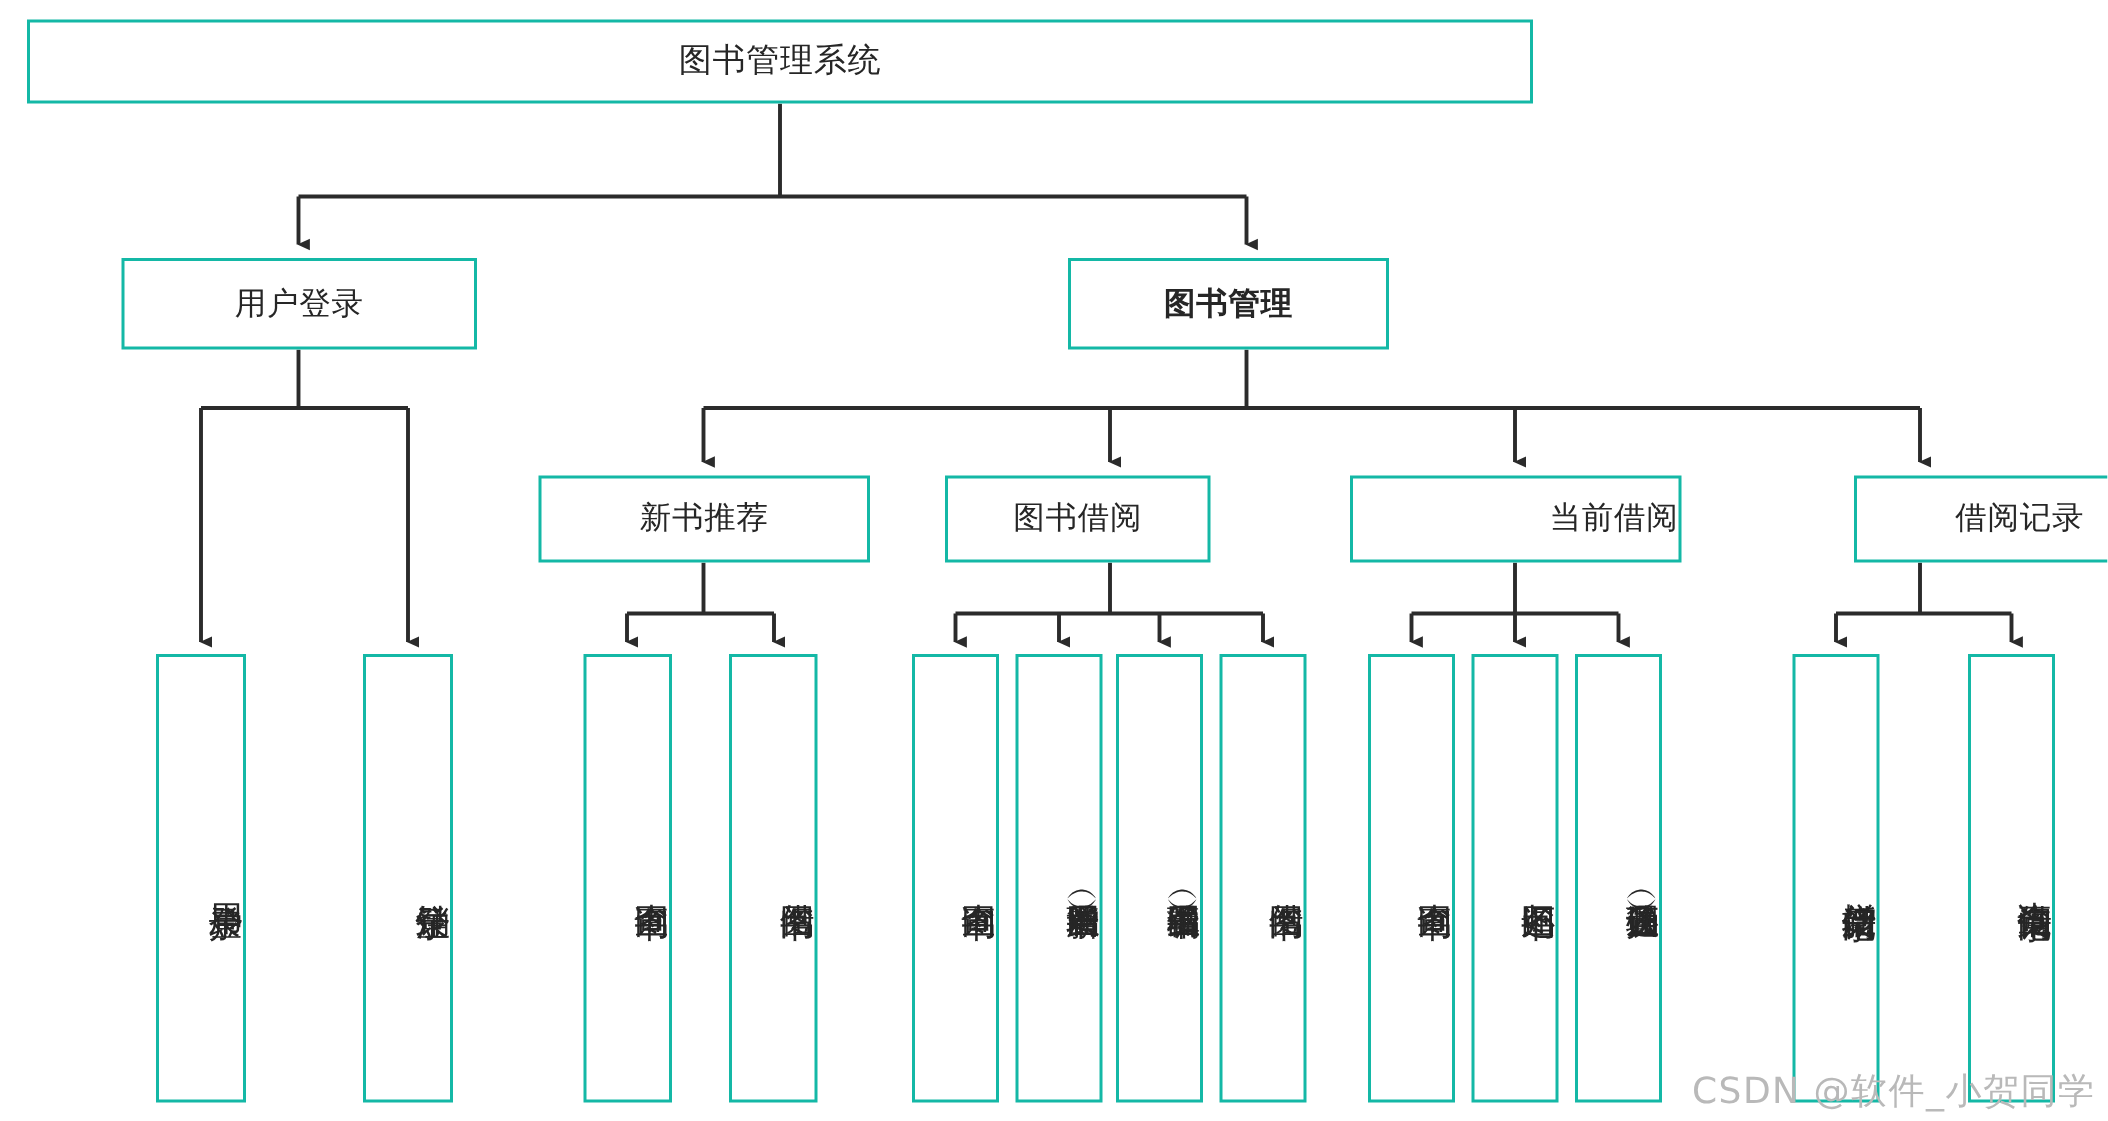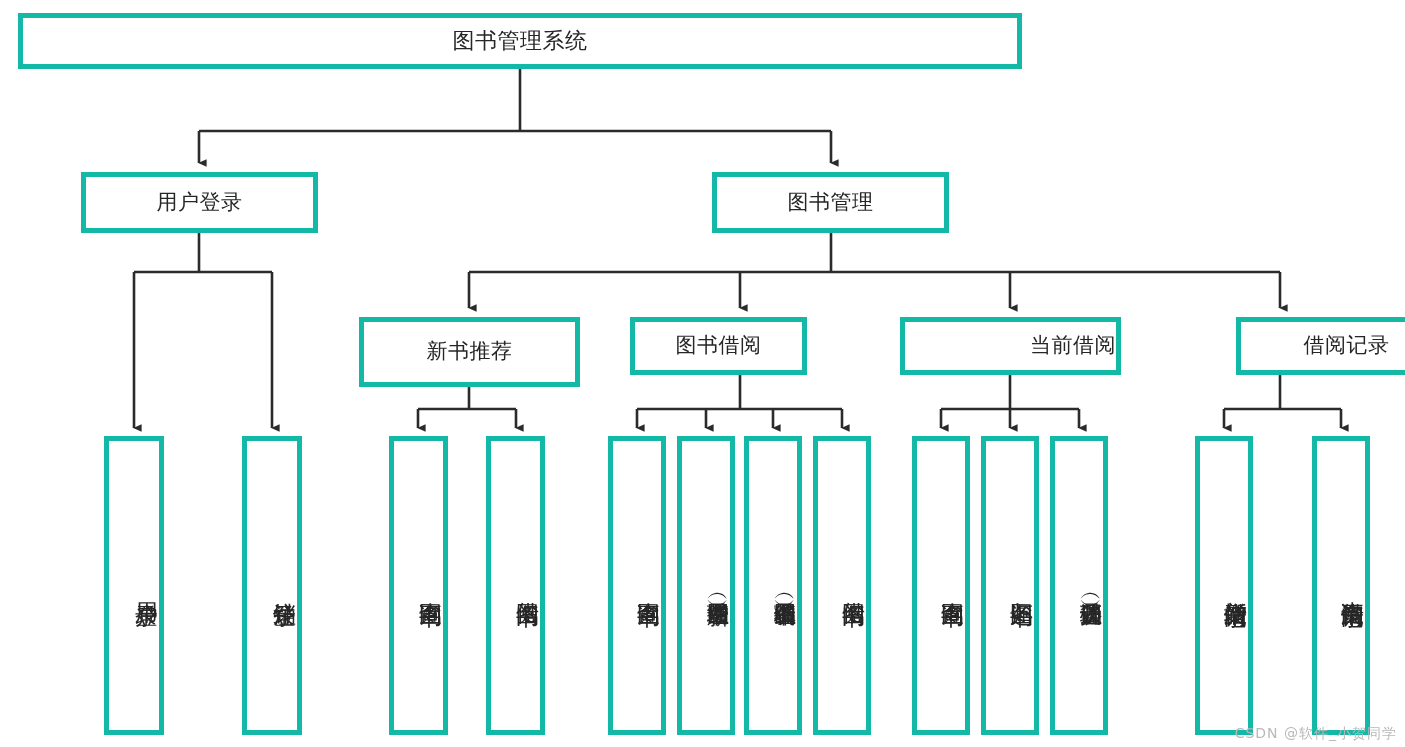--- a/index.html
+++ b/index.html
@@ -21,21 +21,21 @@
   #diagram-svg {
     position: absolute;
     left: 0;
     top: 0;
     width: 1405px;
     height: 747px;
   }
   .node {
     position: absolute;
     box-sizing: border-box;
-    border: 5px solid #14b8a6;
+    border: 2px solid #14b8a6;
     background: #ffffff;
     display: flex;
     align-items: center;
     justify-content: center;
     color: #262626;
   }
   .node-h {
     font-size: 21px;
     letter-spacing: 0.5px;
     line-height: 1.1;
@@ -61,21 +61,21 @@
   }
   .node-v-inner {
     writing-mode: vertical-rl;
     text-orientation: upright;
     display: block;
   }
   #watermark {
     position: absolute;
     right: 8px;
     bottom: 4px;
-    font-size: 14px;
+    font-size: 24px;
     color: #b9b9b9;
     letter-spacing: 1px;
     white-space: nowrap;
     pointer-events: none;
     font-family: "DejaVu Sans", "Liberation Sans", sans-serif;
     text-align: right;
   }
 </style>
 </head>
 <body>
@@ -133,25 +133,25 @@
   </svg>
 
   <div class="node node-h node-root" style="left:18px; top:13px; width:1004px; height:56px;">
     <span>图书管理系统</span>
   </div>
 
   <div class="node node-h" style="left:81px; top:172px; width:237px; height:61px;">
     <span>用户登录</span>
   </div>
 
-  <div class="node node-h" style="left:712px; top:172px; width:237px; height:61px;">
+  <div class="node node-h" style="left:712px; top:172px; width:214px; height:61px;font-weight:bold;">
     <span>图书管理</span>
   </div>
 
-  <div class="node node-h" style="left:359px; top:317px; width:221px; height:70px;">
+  <div class="node node-h" style="left:359px; top:317px; width:221px; height:58px;">
     <span>新书推荐</span>
   </div>
 
   <div class="node node-h" style="left:630px; top:317px; width:177px; height:58px;">
     <span>图书借阅</span>
   </div>
 
   <div class="node node-h" style="left:900px; top:317px; width:221px; height:58px;justify-content:flex-end;">
     <span>当前借阅</span>
   </div>

